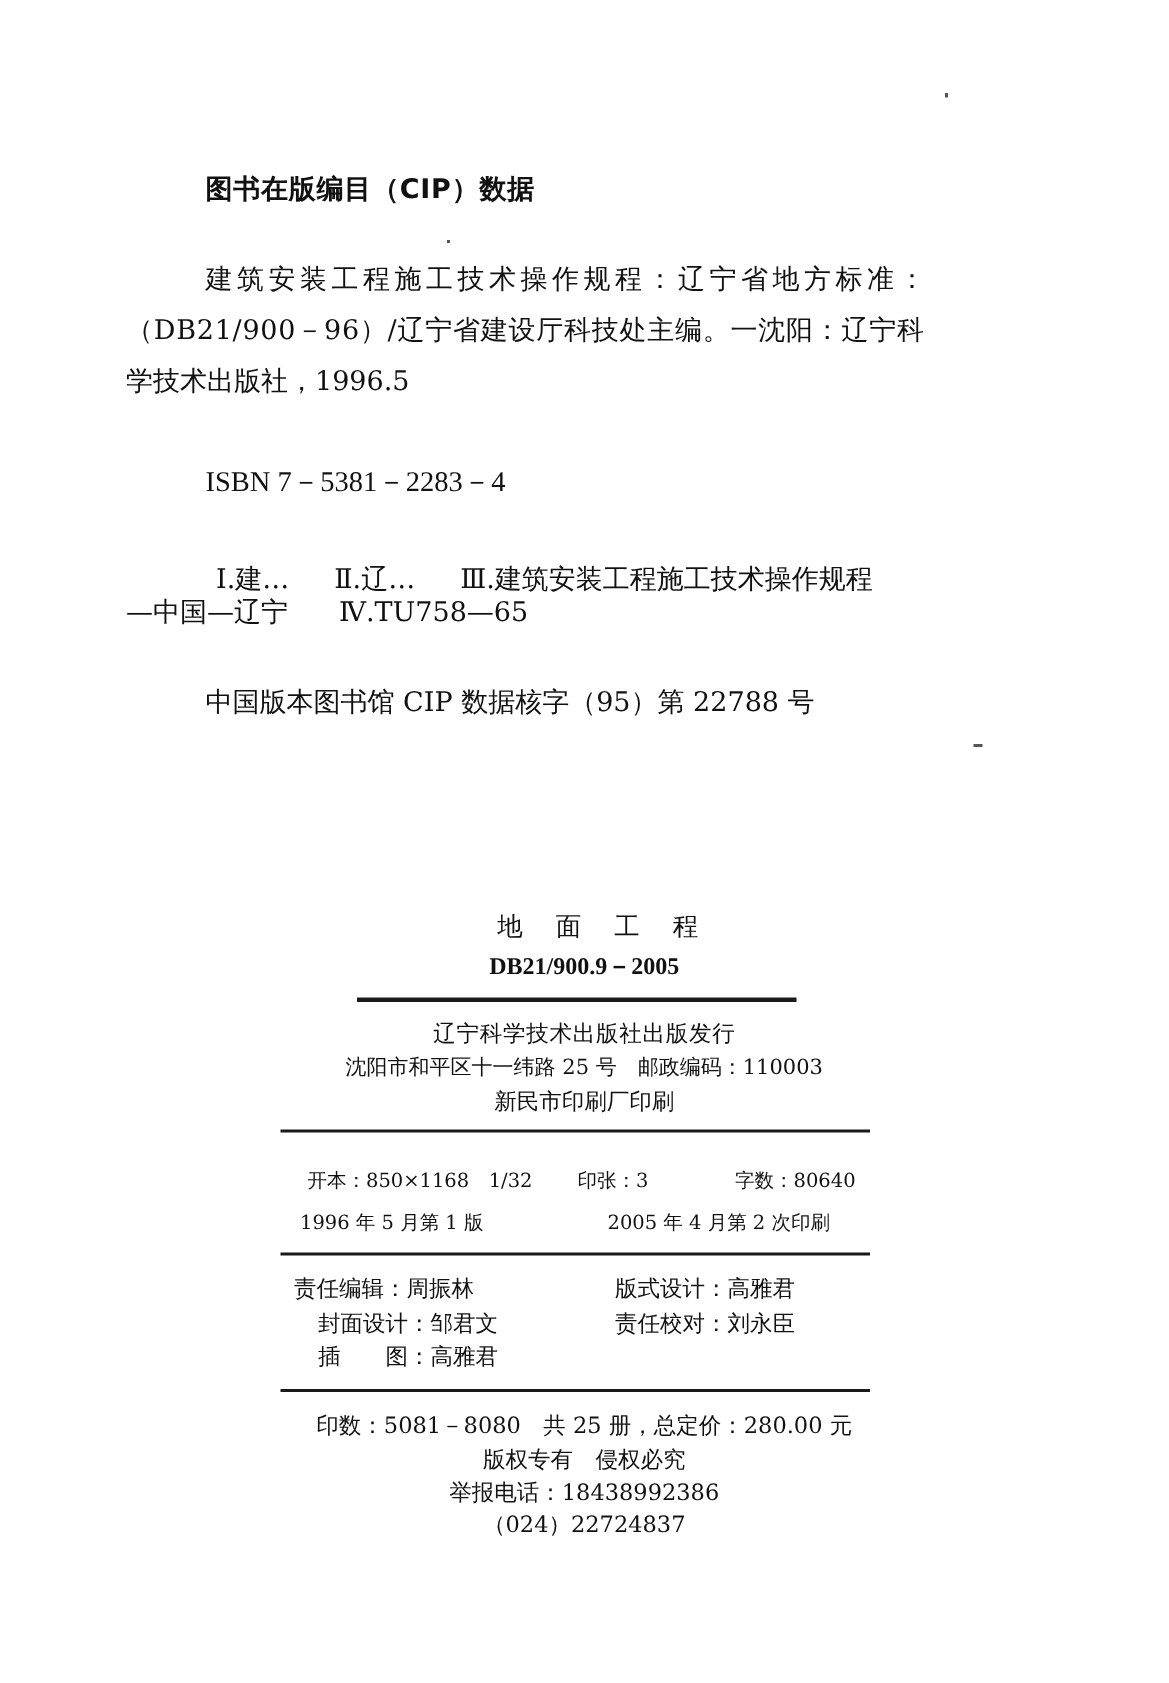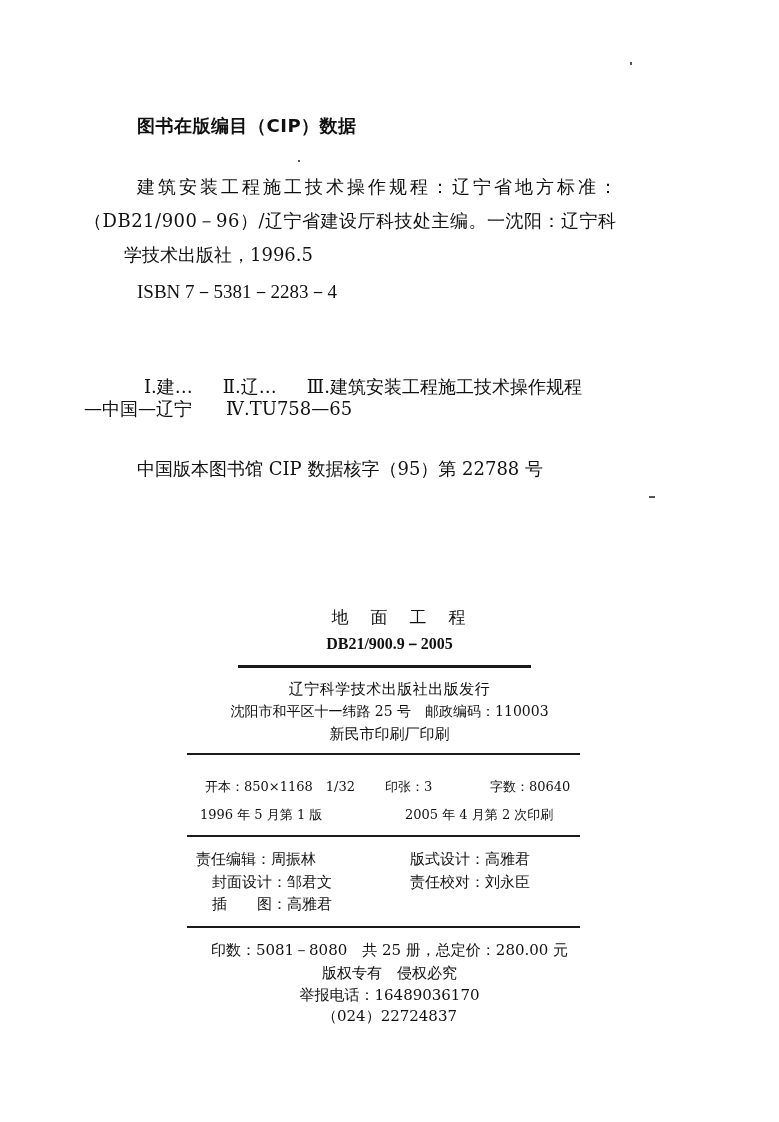--- a/index.html
+++ b/index.html
@@ -24,22 +24,22 @@
       font-weight: bold;
       font-size: 18px;
       letter-spacing: 0.5px;
     }
     .cip-body {
       font-size: 18px;
       line-height: 34px;
     }
     .cip-line1 { left: 137px; top: 170px; letter-spacing: 3px; }
     .cip-line2 { left: 84px;  top: 204px; letter-spacing: 0.5px; }
-    .cip-line3 { left: 84px;  top: 238px; margin-left: 40px; }
-    .cip-isbn  { left: 137px; top: 279px; font-size: 19px; font-family: "Liberation Serif", serif; }
+    .cip-line3 { left: 84px;  top: 238px; }
+    .cip-isbn  { left: 137px; top: 308px; font-size: 19px; font-family: "Liberation Serif", serif; }
     .cip-subj1 { left: 144px; top: 370px; }
     .cip-subj1 span { margin-right: 30px; }
     .cip-subj2 { left: 84px; top: 392px; }
     .cip-subj2 span { margin-right: 34px; }
     .cip-cat   { left: 137px; top: 452px; }
 
     
     .colophon {
       left: 0; width: 779px; text-align: center;
     }
@@ -146,18 +146,18 @@
 <div class="abs staff staff-l2">封面设计：邹君文</div>
 <div class="abs staff staff-r2">责任校对：刘永臣</div>
 <div class="abs staff staff-l3">
   <span>插</span><span class="gap"></span><span>图：高雅君</span>
 </div>
 
 <div class="rule r4"></div>
 
 <div class="abs colophon bottom-line b1">印数：5081－8080　共 25 册，总定价：280.00 元</div>
 <div class="abs colophon bottom-line b2">版权专有　侵权必究</div>
-<div class="abs colophon bottom-line b3">举报电话：16489036170</div>
+<div class="abs colophon bottom-line b3">举报电话：18438992386</div>
 <div class="abs colophon bottom-line b4">（024）22724837</div>
 
 <div class="speck" style="left:630px;top:62px;width:2px;height:3px;"></div>
 <div class="speck" style="left:649px;top:496px;width:6px;height:2px;"></div>
 <div class="speck" style="left:298px;top:160px;width:2px;height:2px;"></div>
 
 </body></html>

